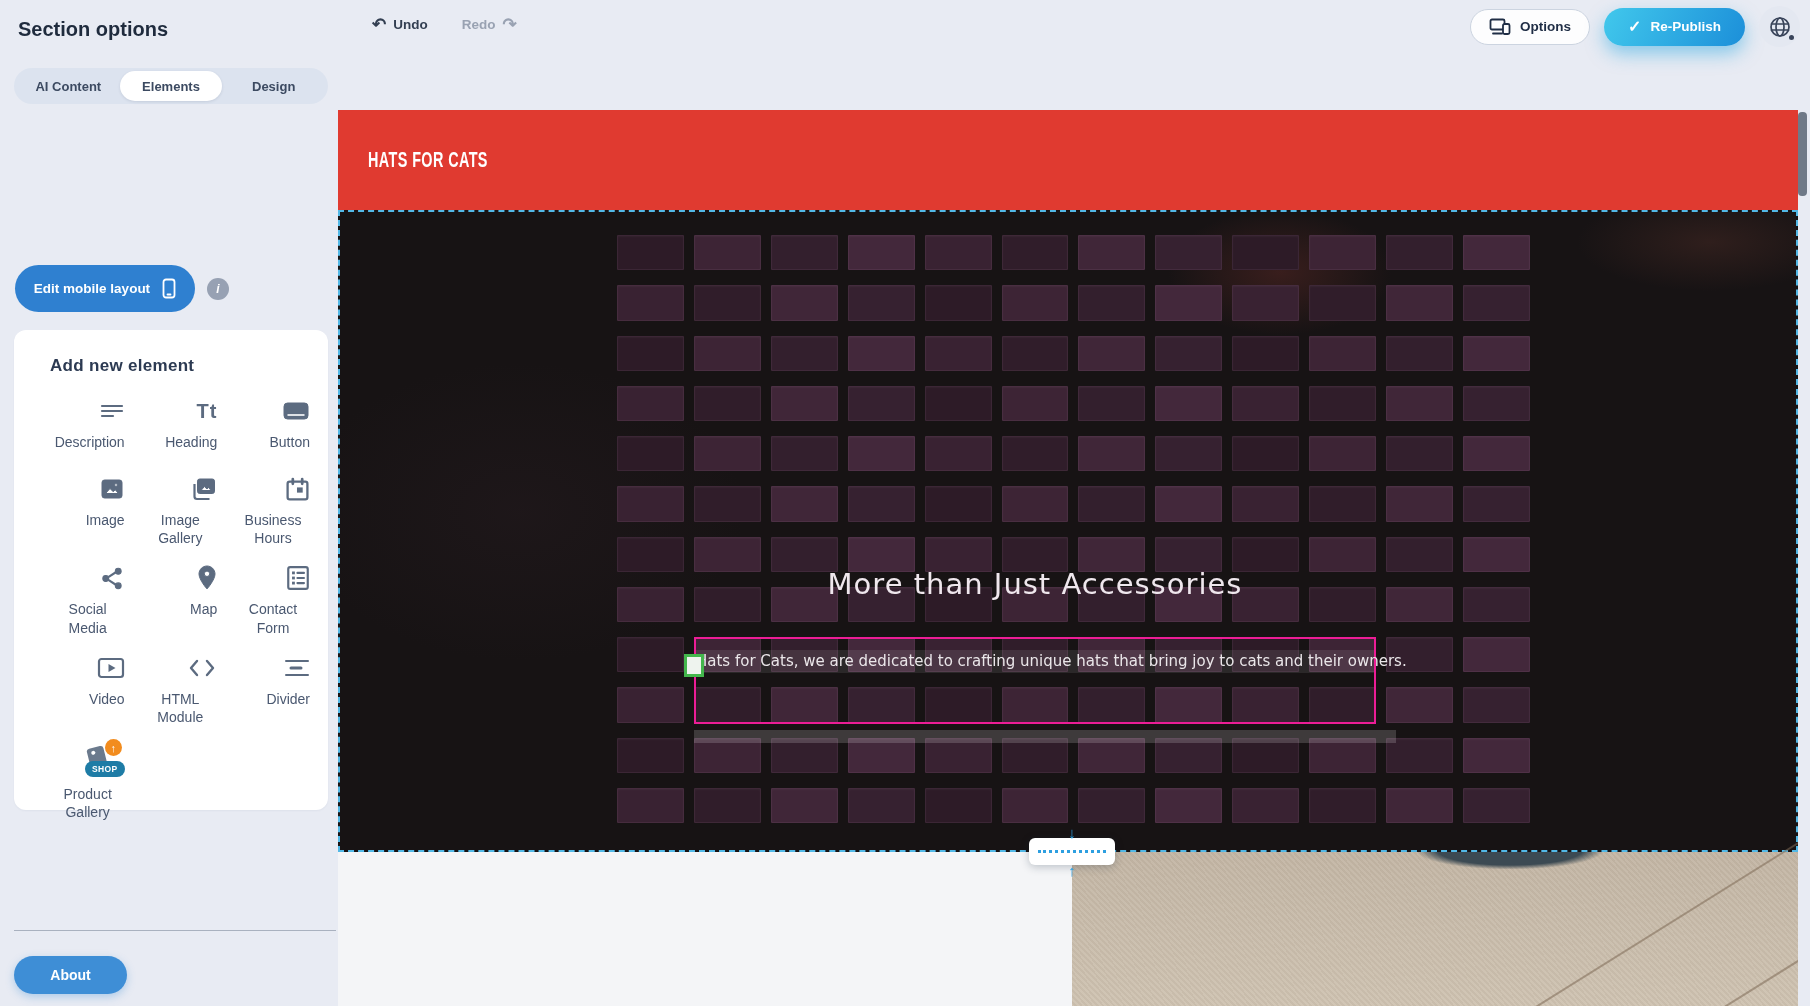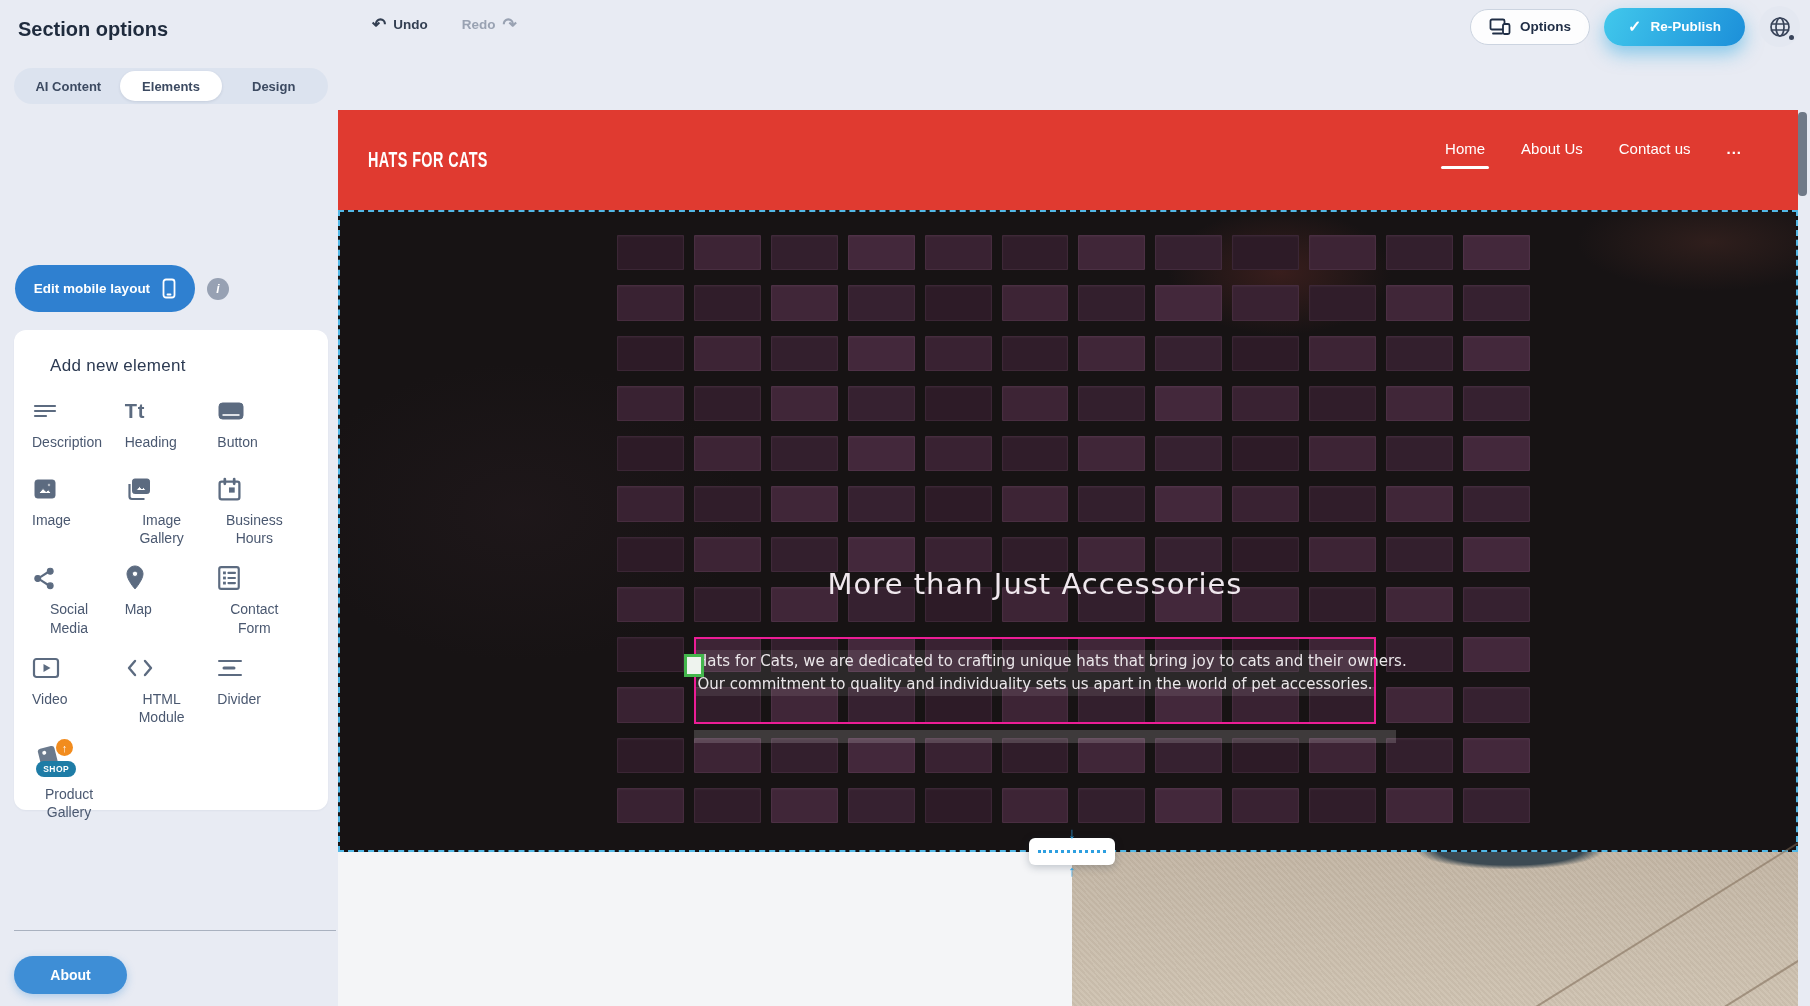--- a/index.html
+++ b/index.html
@@ -29,23 +29,23 @@
   .tab.active { background:#fff; box-shadow:0 1px 3px rgba(30,50,80,.12); }
   .card { position:absolute; background:#fff; border-radius:12px; box-shadow:0 1px 2px rgba(40,60,90,.05); }
   .tip-card { left:14px; top:131px; width:314px; height:117px; padding:17px 24px; }
   .tip-title { color:#f79b1e; font-size:16px; font-weight:800; margin-bottom:9px; }
   .tip-body { color:#4e8fd0; font-size:13px; line-height:1.5; width:266px; }
   .edit-mobile-btn { position:absolute; left:15px; top:265px; width:180px; height:47px; border-radius:24px; border:none;
     background:#2f80d0; color:#fff; font-size:13.5px; font-weight:700; display:flex; align-items:center; justify-content:center; gap:12px; cursor:pointer; }
   .info-btn { position:absolute; left:207px; top:278px; width:22px; height:22px; border-radius:50%; border:none; background:#97a1b3;
     color:#fff; font-size:12px; font-weight:800; font-style:italic; display:flex; align-items:center; justify-content:center; cursor:pointer; }
   .add-card { left:14px; top:330px; width:314px; height:480px; padding:24px 10px 0 10px; }
-  .add-title { color:#2c3a52; font-size:17px; font-weight:400; margin:2px 0 20px 26px; letter-spacing:.3px; }
+  .add-title { color:#2c3a52; font-size:17px; font-weight:700; margin:2px 0 20px 26px; letter-spacing:.3px; }
   .el-grid { display:grid; grid-template-columns:repeat(3,1fr); row-gap:16px; padding:0 8px; }
-  .el-item { display:flex; flex-direction:column; align-items:flex-start; gap:7px; cursor:pointer; min-height:62px; }
+  .el-item { display:flex; flex-direction:column; align-items:flex-end; gap:7px; cursor:pointer; min-height:62px; }
   .el-icon { height:30px; display:flex; align-items:center; justify-content:center; color:#5c6b80; }
   .el-icon svg { stroke:#5c6b80; }
   .el-glyph { font-size:20px; font-weight:800; color:#5c6b80; letter-spacing:1px; }
   .el-label { font-size:14px; color:#4a5870; text-align:center; line-height:1.3; max-width:74px; }
   .pg-icon { position:relative; width:44px; height:34px; }
   .pg-tag { position:absolute; left:8px; top:4px; width:17px; height:25px; background:#6b7a8d; border-radius:3px; transform:rotate(-14deg); }
   .pg-tag::after { content:""; position:absolute; left:4px; top:3px; width:4px; height:4px; border-radius:50%; background:#fff; }
   .pg-up { position:absolute; right:3px; top:-4px; width:17px; height:17px; border-radius:50%; background:#f28c1e; color:#fff;
     font-size:11px; font-weight:800; display:flex; align-items:center; justify-content:center; }
   .pg-shop { position:absolute; right:0px; bottom:0px; height:16px; padding:0 7px; border-radius:8px; background:#1e7ca6; color:#fff;
@@ -333,26 +333,20 @@
   </div>
 
   <div class="sidebar-divider"></div>
   <button class="done-btn">About</button>
 
 
   <div class="viewport">
 
     <div class="site-header">
       <div class="site-logo">HATS FOR CATS</div>
-      <div class="site-nav">
-        <span class="nav-item active">Home</span>
-        <span class="nav-item">About Us</span>
-        <span class="nav-item">Contact us</span>
-        <span class="nav-item nav-more">...</span>
-      </div>
     </div>
 
     <div class="hero">
       <div class="tile-grid">
           <div class="tile" style="background: rgb(45, 27, 39);"></div>
           <div class="tile" style="background: rgb(61, 36, 53);"></div>
           <div class="tile" style="background: rgb(51, 31, 45);"></div>
           <div class="tile" style="background: rgb(67, 40, 59);"></div>
           <div class="tile" style="background: rgb(57, 34, 50);"></div>
           <div class="tile" style="background: rgb(48, 29, 42);"></div>
@@ -496,21 +490,20 @@
           <div class="tile" style="background: rgb(54, 33, 48);"></div>
         </div>
       <div class="hero-sub">More than Just Accessories</div>
 
       <div class="drag-shadow"></div>
 
       <div class="selection-box">
         <span class="sel-handle"></span>
         <div class="sel-text">
           <span class="sel-line">Hats for Cats, we are dedicated to crafting unique hats that bring joy to cats and their owners.</span>
-          <span class="sel-line">Our commitment to quality and individuality sets us apart in the world of pet accessories.</span>
         </div>
       </div>
     </div>
 
     <div class="below">
       <div class="floor">
         <span class="grout g1"></span>
         <span class="grout g2"></span>
       </div>
     </div>

